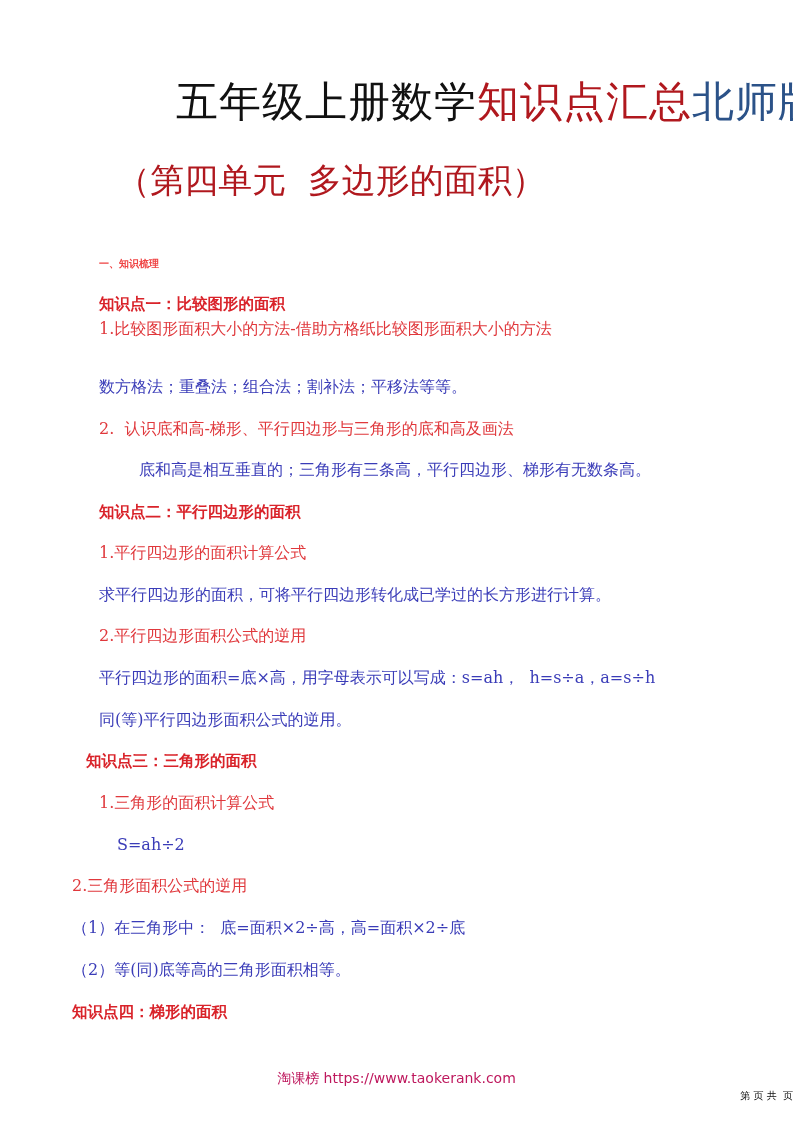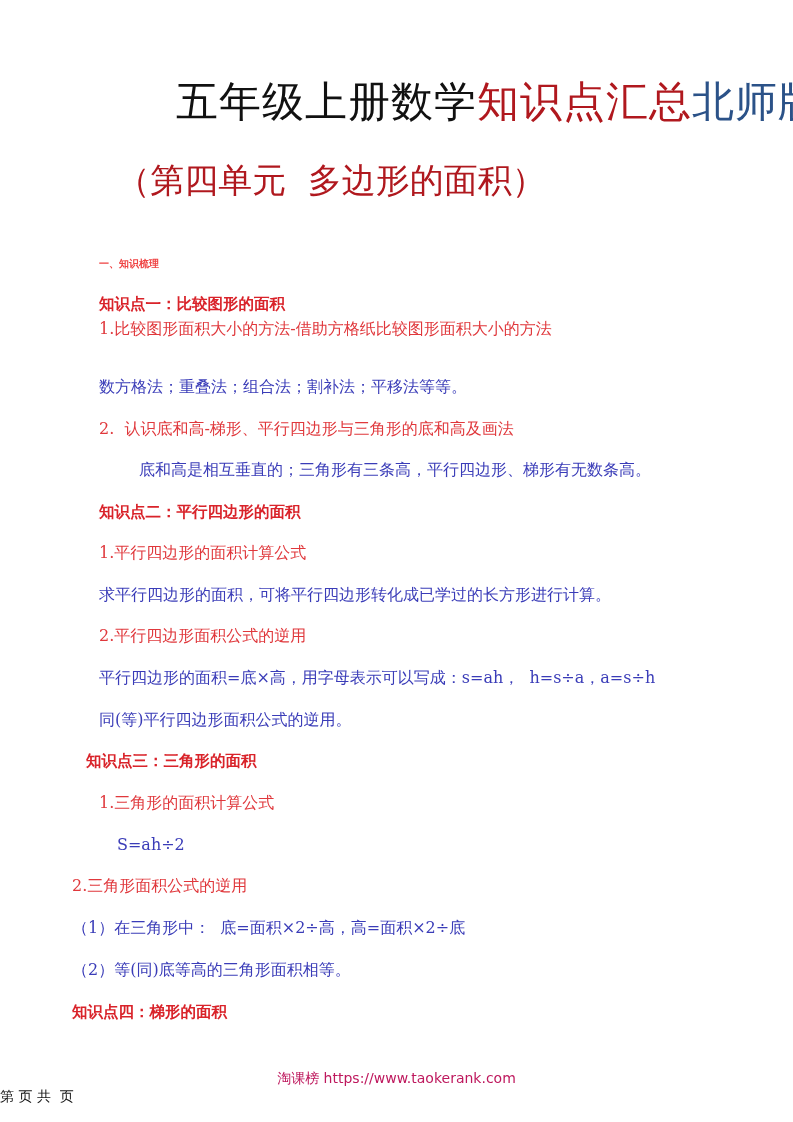--- a/index.html
+++ b/index.html
@@ -15,22 +15,22 @@
               font-family: "DejaVu Sans", "Liberation Sans", sans-serif; font-size: 34px;
               line-height: 44px; color: #b0181e; white-space: pre; }
   .line { position: absolute; white-space: pre; font-size: 16px; line-height: 22px; }
   .h-black { color: #ef4444; font-weight: bold; font-family: "DejaVu Sans", "Liberation Sans", sans-serif; font-size: 10px; }
   .h-red { color: #d9232a; font-weight: bold; font-family: "DejaVu Sans", "Liberation Sans", sans-serif; font-size: 15.5px; }
   .sub-red { color: #e0383c; }
   .body-blue { color: #3a3cb8; }
   .footer-src { position: absolute; left: 0; width: 793px; top: 1069px; text-align: center;
                 font-family: "DejaVu Sans", "Liberation Sans", sans-serif; font-size: 14px;
                 color: #be185d; line-height: 18px; }
-  .footer-page { position: absolute; left: 0; width: 793px; top: 1087px; text-align: left;
-                 font-family: "DejaVu Sans", "Liberation Sans", sans-serif; font-size: 14px;
+  .footer-page { position: absolute; left: 0; width: 793px; top: 1087px; text-align: right;
+                 font-family: "DejaVu Sans", "Liberation Sans", sans-serif; font-size: 10px;
                  color: #111111; line-height: 18px; white-space: pre; }
 </style>
 </head>
 <body>
 
 <div class="title">
   <span class="t-black">五年级上册数学</span><span class="t-red">知识点汇总</span><span class="t-blue">北师版</span>
 </div>
 
 <div class="subtitle">（第四单元  多边形的面积）</div>

